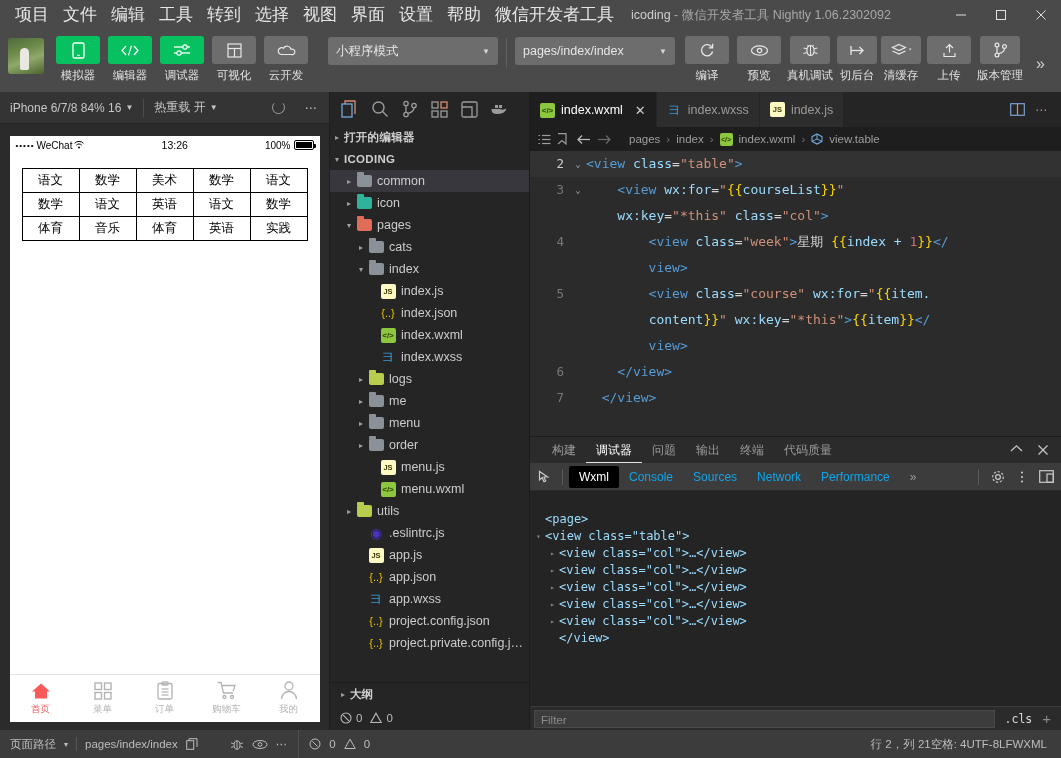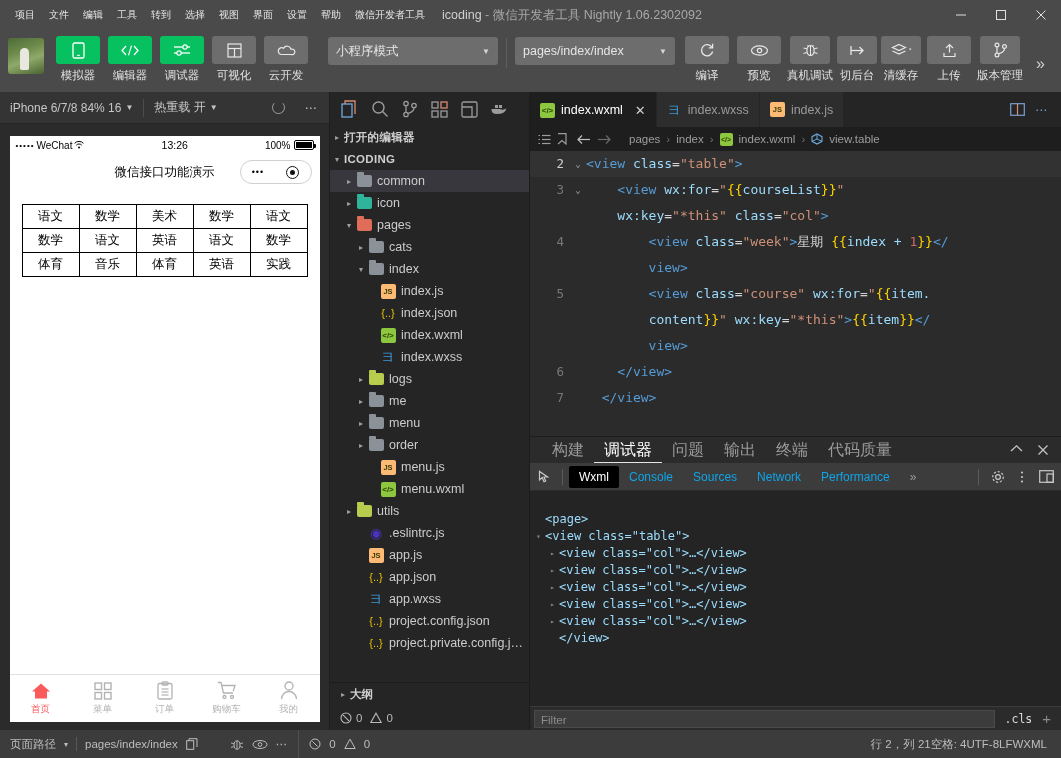--- a/index.html
+++ b/index.html
@@ -8,21 +8,21 @@
     font-family: "Liberation Sans", "DejaVu Sans", sans-serif;
     background:#2b2b2b; color:#cccccc; font-size:12px;
     -webkit-font-smoothing: antialiased;
   }
   .app { width:1061px; height:758px; display:flex; flex-direction:column; }
 
   
   .titlebar { height:30px; background:#4a4a4a; display:flex; align-items:center;
               flex:0 0 30px; }
   .menu { display:flex; align-items:center; padding-left:8px; }
-  .menu-item { padding:0 7px; font-size:10px; color:#e6e6e6; line-height:30px; cursor:default; }
+  .menu-item { padding:0 7px; font-size:17px; color:#e6e6e6; line-height:30px; cursor:default; }
   .title-text { font-size:12.5px; color:#a8a8a8; margin-left:10px; white-space:nowrap; }
   .title-text .proj { color:#cfcfcf; }
   .win-ctl { margin-left:auto; display:flex; height:30px; }
   .win-btn { width:40px; height:30px; display:flex; align-items:center; justify-content:center;
              color:#e0e0e0; }
 
   
   .toolbar { height:62px; background:#4a4a4a; display:flex; align-items:flex-start;
              flex:0 0 62px; padding:6px 8px 0 8px; position:relative; }
   .avatar { width:36px; height:36px; border-radius:3px; margin-top:2px; margin-right:10px;
@@ -102,21 +102,21 @@
   .trow .nm { overflow:hidden; text-overflow:ellipsis; }
   .sec-row { font-weight:bold; font-size:11.5px; color:#cfcfcf; letter-spacing:.3px; }
   .fld { width:15px; height:12px; background:#8a9199; border-radius:1px 2px 2px 2px; position:relative; }
   .fld:before { content:""; position:absolute; top:-3px; left:0; width:7px; height:3px;
                 background:#8a9199; border-radius:1px 1px 0 0; }
   .fld.green { background:#b8cc4e; } .fld.green:before { background:#b8cc4e; }
   .fld.teal { background:#2fb39b; } .fld.teal:before { background:#2fb39b; }
   .fld.red { background:#e06c5a; } .fld.red:before { background:#e06c5a; }
   .fi { font-size:8.5px; border-radius:2px; width:15px; height:15px; display:flex;
         align-items:center; justify-content:center; font-weight:bold; }
-  .fi.js { background:#fdba74; color:#3a3a00; font-size:7.5px; }
+  .fi.js { background:#fef9c3; color:#3a3a00; font-size:7.5px; }
   .fi.json { color:#e6c200; background:transparent; font-size:11px; font-weight:normal; }
   .fi.wxml { background:#8dc63f; color:#2c4500; font-size:8px; }
   .fi.wxss { color:#3a9ad9; background:transparent; font-size:13px; font-weight:normal; }
   .fi.eslint { color:#4b32c3; font-size:14px; background:transparent; }
   .outline { height:24px; display:flex; align-items:center; background:#252526; border-top:1px solid #1c1c1c;
              font-size:11.5px; font-weight:bold; color:#cfcfcf; padding:0 6px; flex:0 0 24px; }
   .outline .arw { width:14px; text-align:center; font-size:8px; color:#a0a0a0; font-weight:normal; }
   .probs { height:24px; display:flex; align-items:center; gap:4px; padding:0 10px; font-size:11.5px;
            color:#b9b9b9; flex:0 0 24px; }
 
@@ -140,21 +140,21 @@
   .gut.cur { color:#d0d0d0; }
   .fold { width:16px; flex:0 0 16px; color:#b0b0b0; font-size:9px; text-align:center; }
   .ctext { white-space:pre; color:#d4d4d4; }
   .c-tag { color:#569cd6; } .c-attr { color:#9cdcfe; } .c-str { color:#ce9178; }
   .c-brace { color:#ffd700; } .c-num { color:#d16969; }
   .c-txt { color:#d4d4d4; }
 
   
   .dbg { height:294px; flex:0 0 294px; background:#2b2b2b; display:flex; flex-direction:column;
          border-top:1px solid #1c1c1c; }
-  .dbg-tabs { height:26px; display:flex; align-items:center; gap:0; padding:0 12px; font-size:16px;
+  .dbg-tabs { height:26px; display:flex; align-items:center; gap:0; padding:0 12px; font-size:12px;
               flex:0 0 26px; }
   .dtab { padding:0 10px; color:#9a9a9a; height:26px; line-height:26px; }
   .dtab.active { color:#ffffff; border-bottom:1px solid #e6e6e6; }
   .dbg-tabs .right { margin-left:auto; display:flex; gap:14px; color:#c5c5c5; }
   .dev-tabs { height:28px; background:#3c3c3c; display:flex; align-items:center; font-size:12px;
               flex:0 0 28px; padding:0 4px; border-bottom:1px solid #2b2b2b;}
   .dvt { padding:0 10px; height:22px; line-height:22px; color:#0ea5e9; border-radius:2px; }
   .dvt.active { background:#000000; color:#fff; }
   .dev-tabs .icon-btn { width:22px; height:22px; display:flex; align-items:center; justify-content:center; color:#c8c8c8; }
   .dev-tabs .rt { margin-left:auto; display:flex; align-items:center; gap:2px; }
@@ -409,29 +409,20 @@
                   </svg>
               </span>
             </div>
             <div class="time">13:26</div>
             <div class="batt">
               <span>100%</span>
               <span class="batt-ico"></span>
             </div>
           </div>
 
-          <div class="navbar">
-            <div class="nav-title">微信接口功能演示</div>
-            <div class="capsule">
-              <span class="cd">•••</span>
-              <span class="target">
-                  <i></i>
-                </span>
-            </div>
-          </div>
 
           <div class="page-body">
             <table class="course">
               <tbody id="course-table-body">
                   <tr>
                     <td>语文</td>
                     <td>数学</td>
                     <td>美术</td>
                     <td>数学</td>
                     <td>语文</td>

